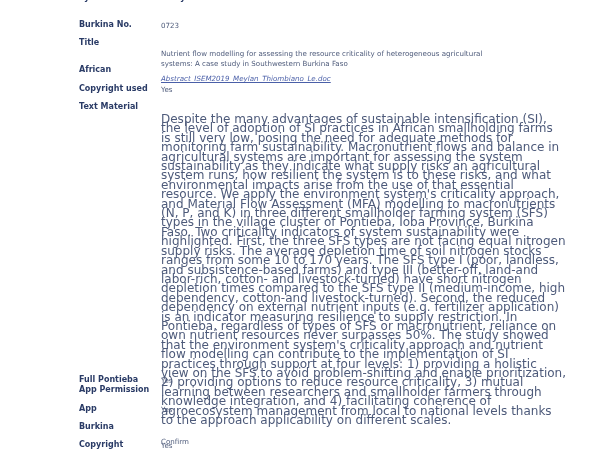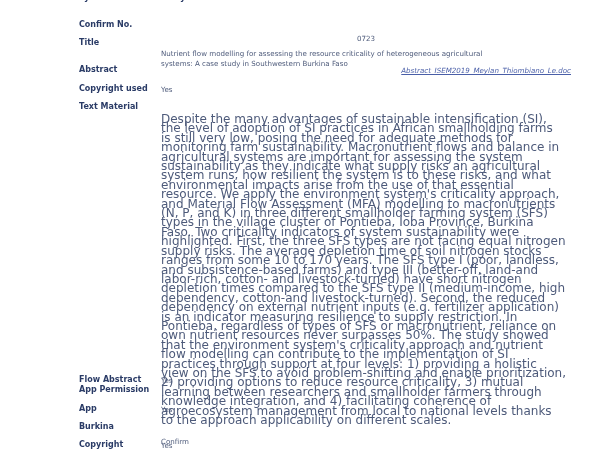--- a/index.html
+++ b/index.html
@@ -70,48 +70,48 @@
     }
   </style>
 </head>
 <body>
 
 <div class="page">
 
   <div class="cut-title">systems: A case study in Southwestern Burkina Faso</div>
 
   <div class="row" style="top:20px;">
-    <div class="label">Confirm No.</div>
-    <div class="value" style="top:14px;text-align:center;">0723</div>
+    <div class="label">Burkina No.</div>
+    <div class="value" style="top:1px;">0723</div>
   </div>
 
   <div class="row" style="top:38px;">
     <div class="label">Title</div>
     <div class="value" style="top:11px; width:340px;">Nutrient flow modelling for assessing the resource criticality of heterogeneous agricultural systems: A case study in Southwestern Burkina Faso</div>
   </div>
 
   <div class="row" style="top:65px;">
-    <div class="label">Abstract</div>
-    <div class="value" style="top:1px;text-align:right;">
+    <div class="label">African</div>
+    <div class="value" style="top:9px;">
       <a>Abstract_ISEM2019_Meylan_Thiombiano_Le.doc</a>
     </div>
   </div>
 
   <div class="row" style="top:84px;">
     <div class="label">Copyright used</div>
     <div class="value" style="top:1px;">Yes</div>
   </div>
 
   <div class="row" style="top:102px;">
     <div class="label">Text Material</div>
   </div>
   <div class="abstract-text">Despite the many advantages of sustainable intensification (SI), the level of adoption of SI practices in African smallholding farms is still very low, posing the need for adequate methods for monitoring farm sustainability. Macronutrient flows and balance in agricultural systems are important for assessing the system sustainability as they indicate what supply risks an agricultural system runs, how resilient the system is to these risks, and what environmental impacts arise from the use of that essential resource.  We apply the environment system's criticality approach, and Material Flow Assessment (MFA) modelling to macronutrients (N, P, and K) in three different smallholder farming system (SFS) types in the village cluster of Pontieba, Ioba Province, Burkina Faso. Two criticality indicators of system sustainability were highlighted. First, the three SFS types are not facing equal nitrogen supply risks. The average depletion time of soil nitrogen stocks ranges from some 10 to 170 years. The SFS type I (poor, landless, and subsistence-based farms) and type III (better-off, land-and labor-rich, cotton- and livestock-turned) have short nitrogen depletion times compared to the SFS type II (medium-income, high dependency, cotton-and livestock-turned). Second, the reduced dependency on external nutrient inputs (e.g. fertilizer application) is an indicator measuring resilience to supply restriction. In Pontieba, regardless of types of SFS or macronutrient, reliance on own nutrient resources never surpasses 50%. The study showed that the environment system's criticality approach and nutrient flow modelling can contribute to the implementation of SI practices through support at four levels: 1) providing a holistic view on the SFS to avoid problem-shifting and enable prioritization, 2) providing options to reduce resource criticality, 3) mutual learning between researchers and smallholder farmers through knowledge integration, and 4) facilitating coherence of agroecosystem management from local to national levels thanks to the approach applicability on different scales.</div>
 
   <div class="row" style="top:375px;">
-    <div class="label" style="width:76px;">Flow Abstract App Permission</div>
+    <div class="label" style="width:76px;">Full Pontieba App Permission</div>
     <div class="value" style="top:1px;">Yes</div>
   </div>
 
   <div class="row" style="top:404px;">
     <div class="label">App</div>
     <div class="value" style="top:1px;">Yes</div>
   </div>
 
   <div class="row" style="top:422px;">
     <div class="label">Burkina</div>

